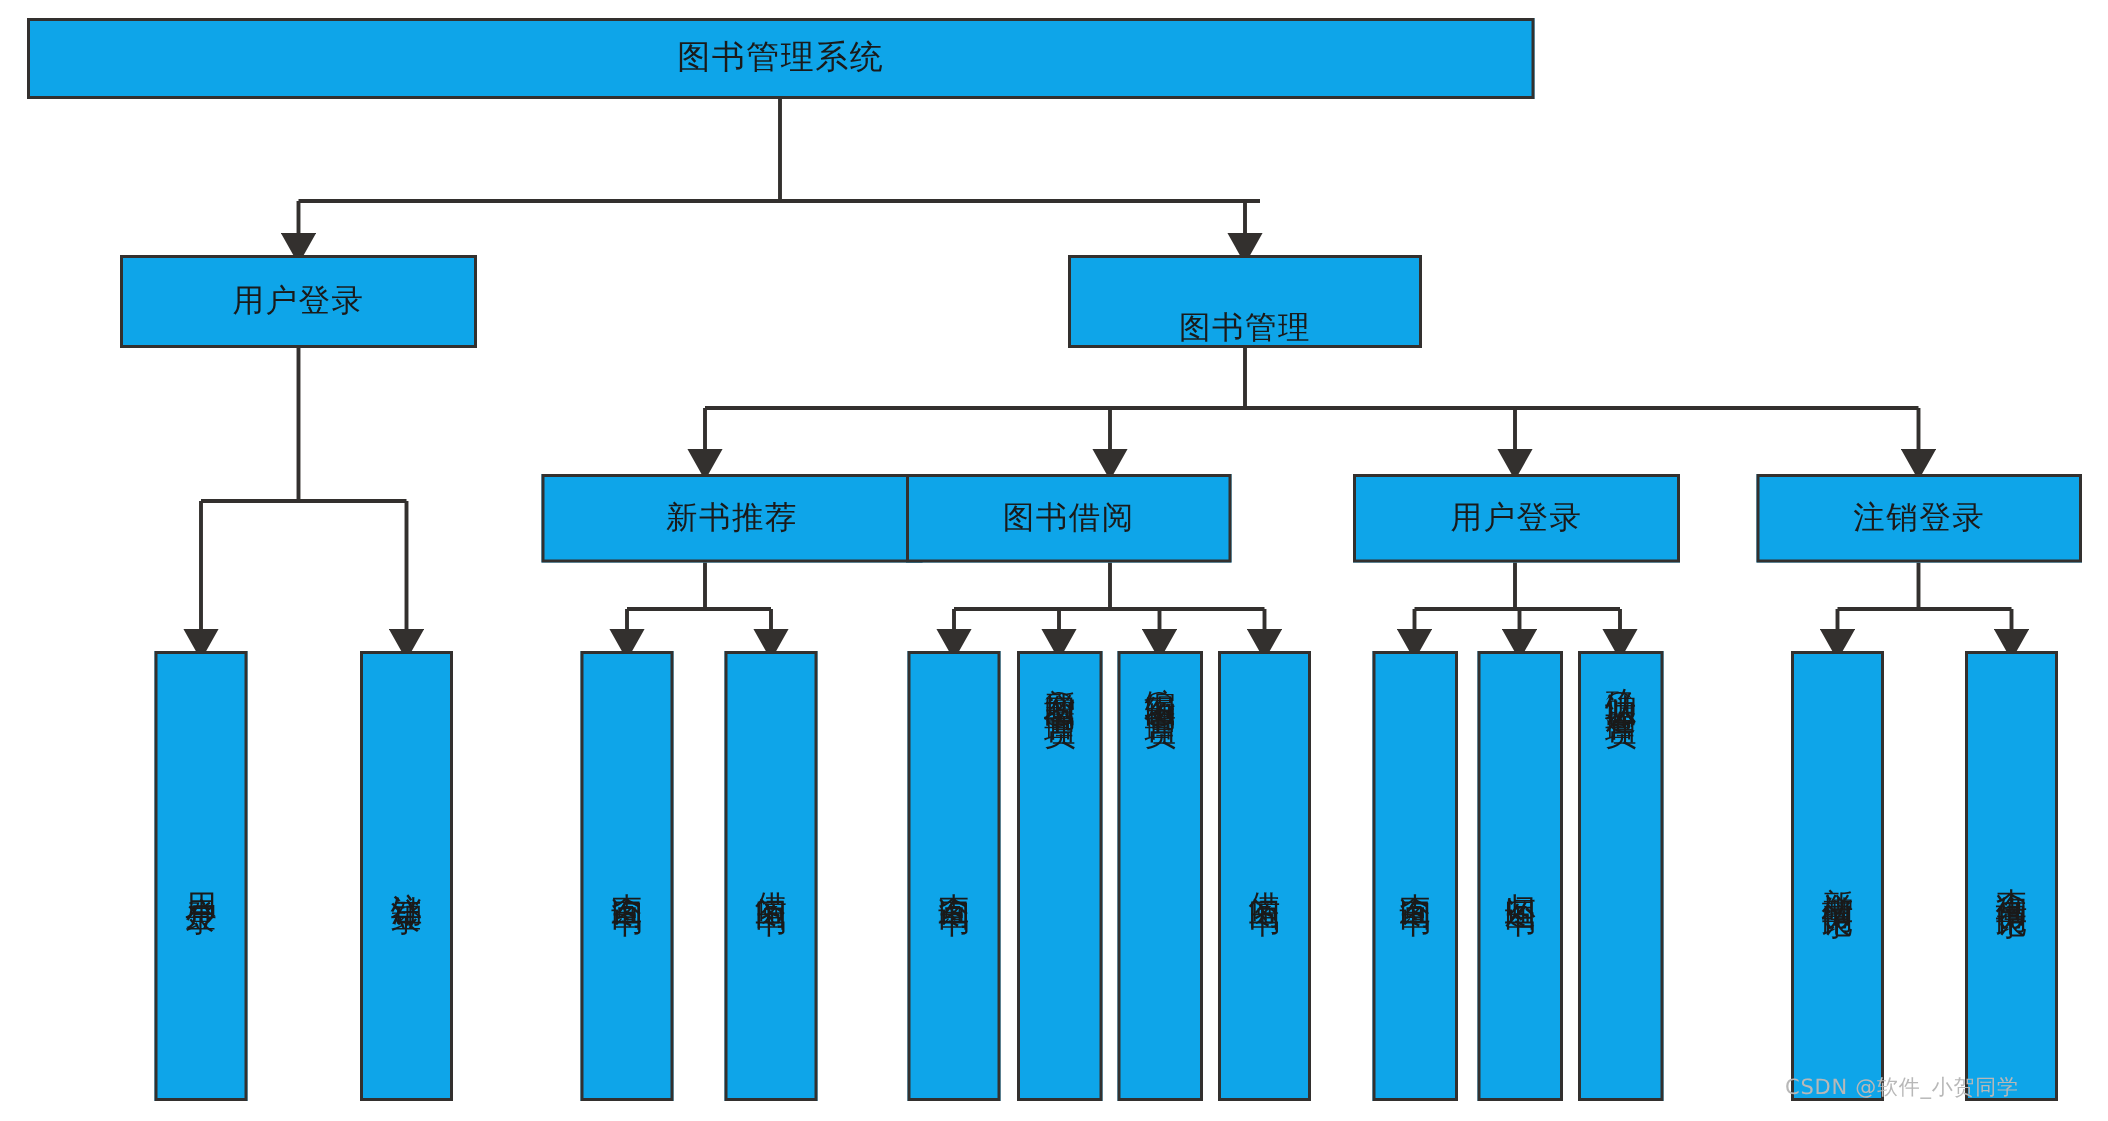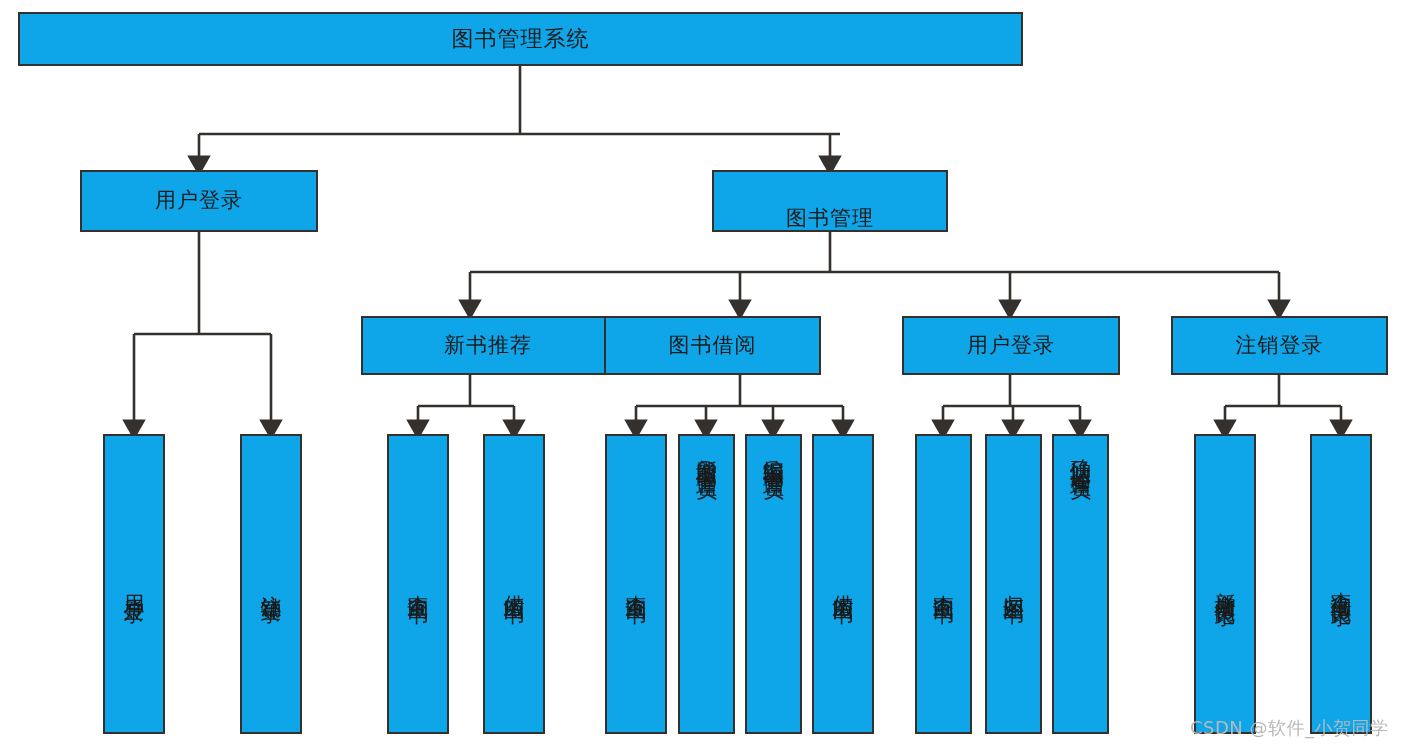--- a/index.html
+++ b/index.html
@@ -57,21 +57,21 @@
   }
   .node.vert.midalign {
     justify-content: center;
   }
   .node.root {
     font-size: 22px;
   }
   .watermark {
     position: absolute;
     color: #b8b8b8;
-    font-size: 18px;
+    font-size: 14px;
     letter-spacing: 0.5px;
     white-space: nowrap;
     z-index: 5;
   }
 </style>
 </head>
 <body>
 
 <div id="canvas">
 

